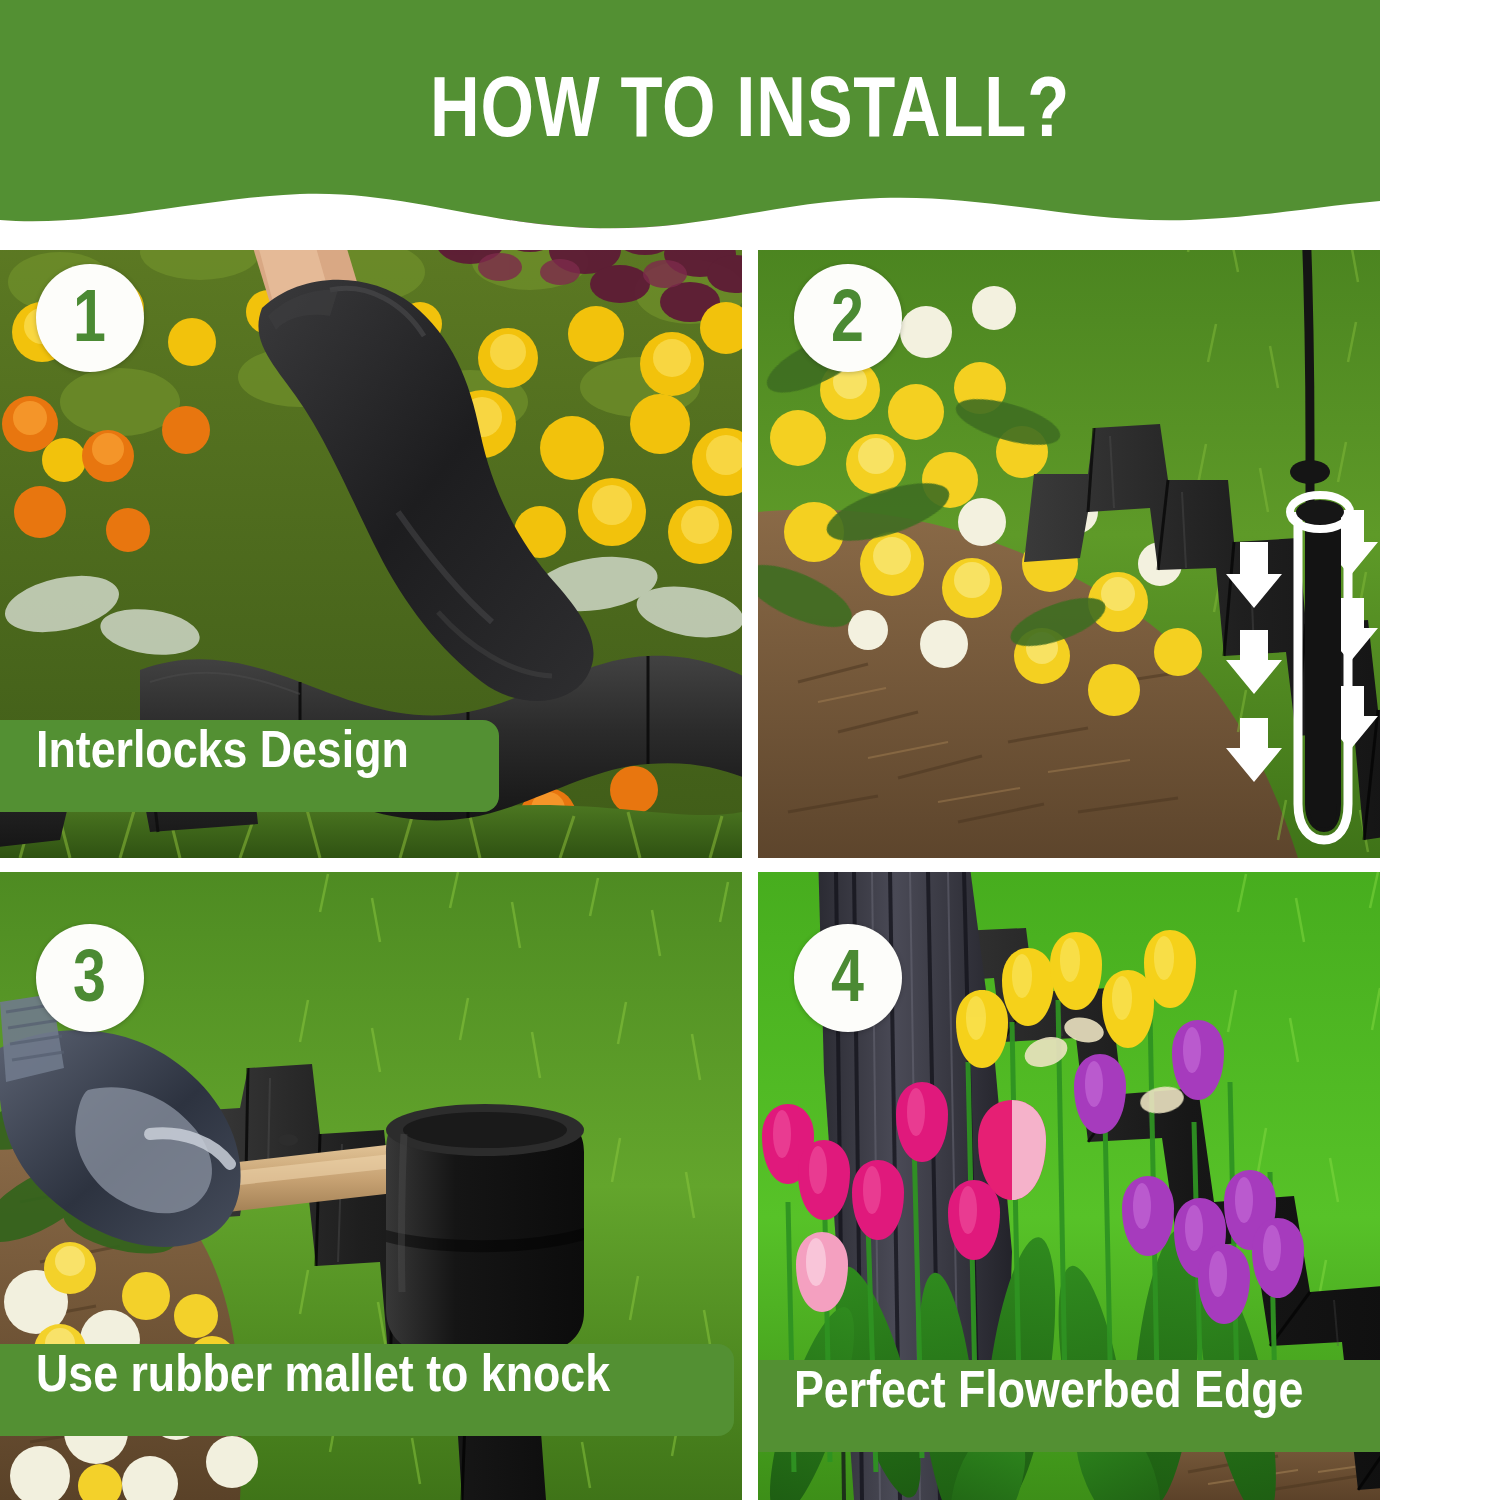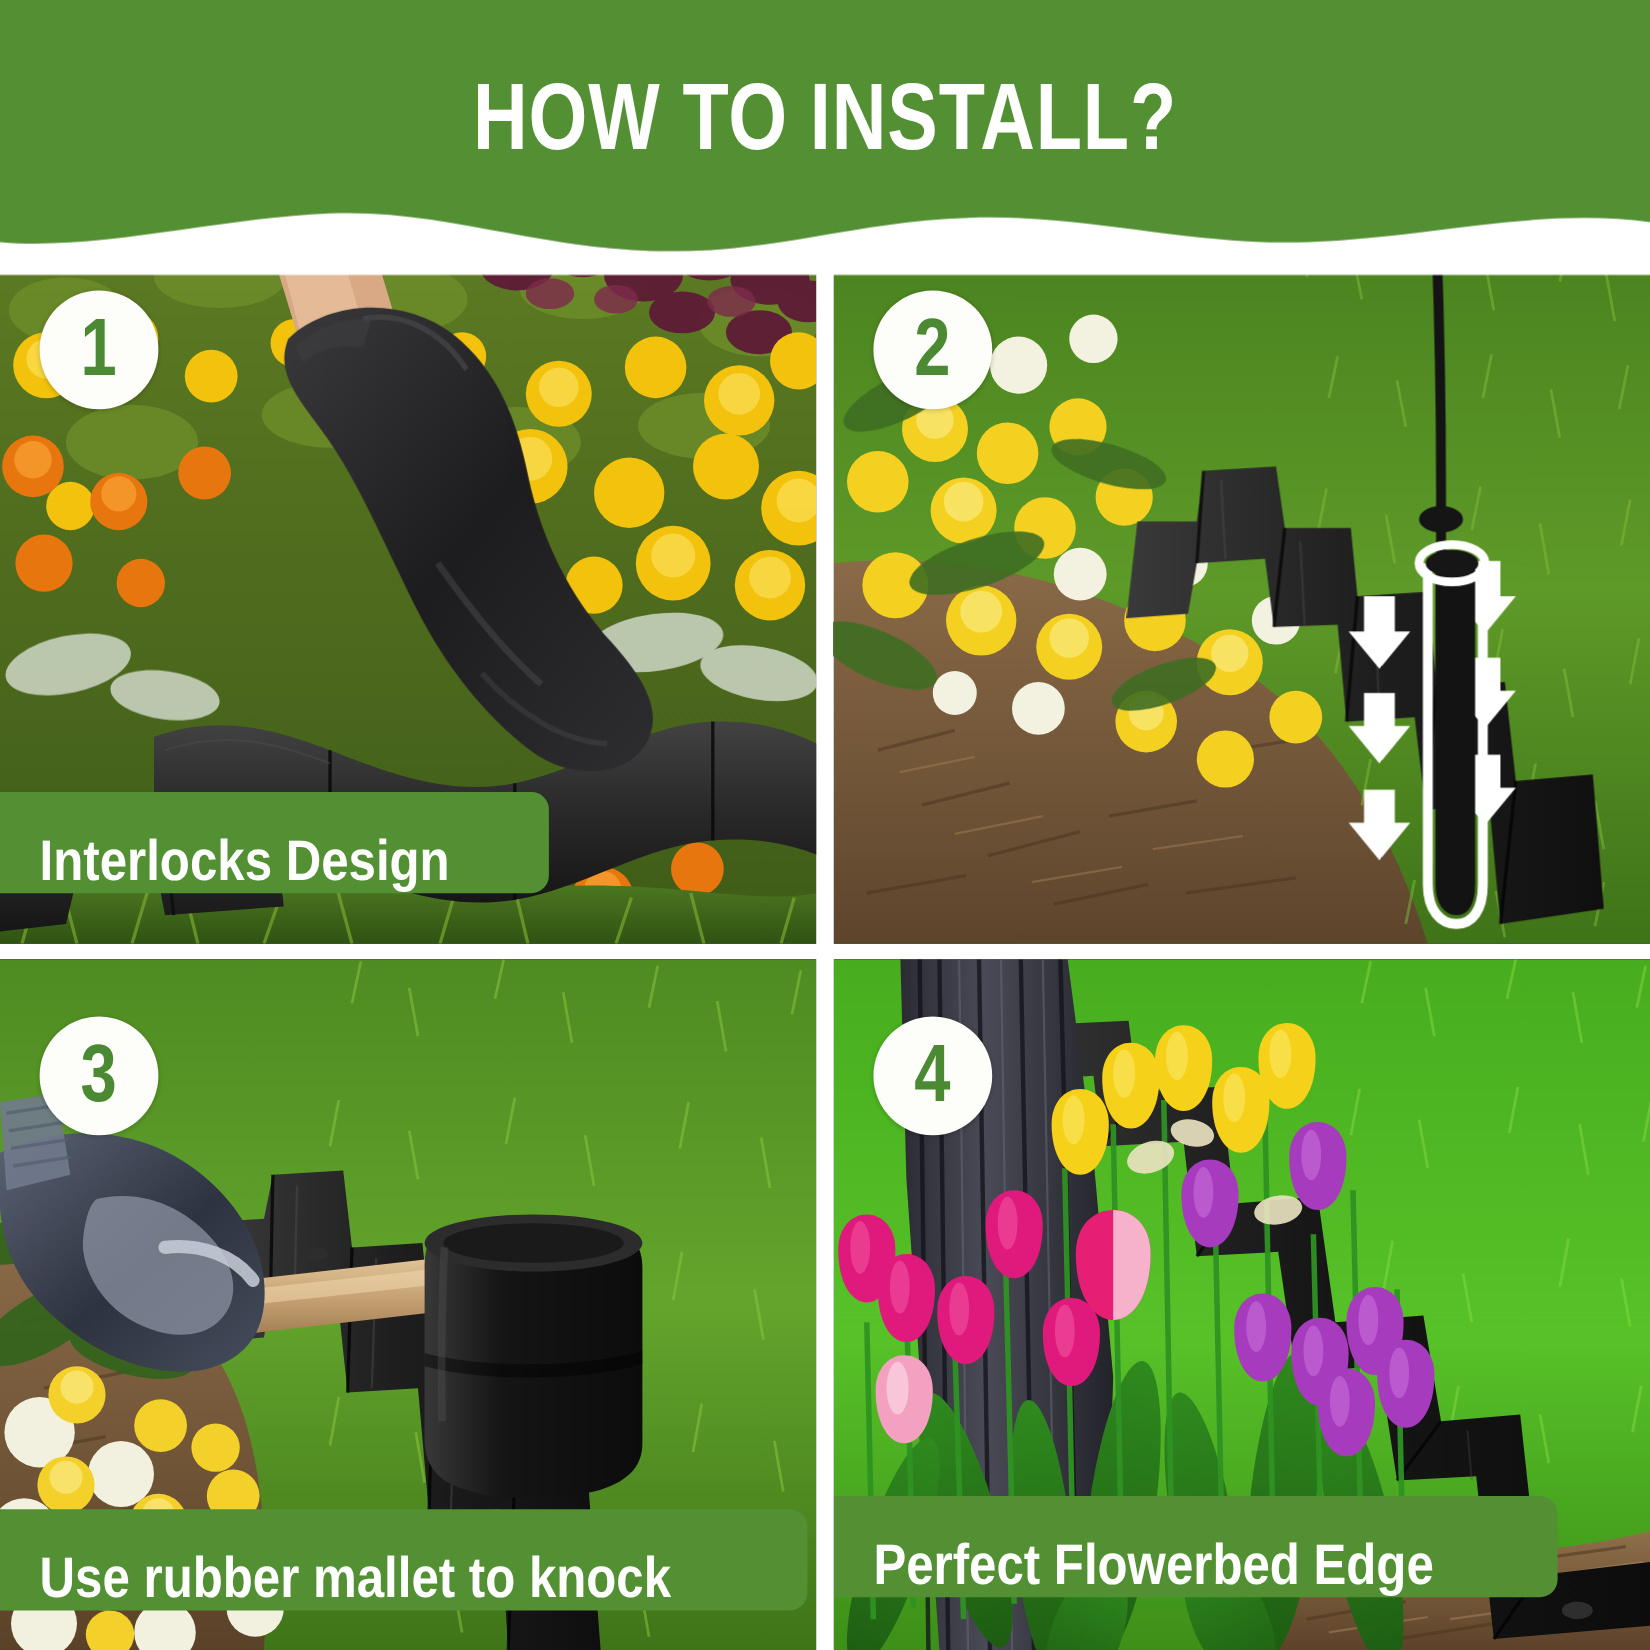--- a/index.html
+++ b/index.html
@@ -1,19 +1,19 @@
 <!DOCTYPE html>
 <html><head>
 <meta charset="utf-8">
 <style>
   html,body{margin:0;padding:0;background:#fff;}
   body{width:1500px;height:1500px;overflow:hidden;
        font-family:"Liberation Sans","DejaVu Sans",sans-serif;}
 
-  #page{position:relative;width:1500px;height:1500px;background:#ffffff;overflow:hidden;}
+  #page{position:relative;width:1380px;height:1500px;background:#ffffff;overflow:hidden;}
 
   
   #header{position:absolute;left:0;top:0;width:1500px;height:218px;
           background:#539033;overflow:hidden;}
   #header-title{position:absolute;left:0;top:58px;width:1500px;text-align:center;
           color:#ffffff;font-size:86px;line-height:96px;font-weight:bold;
           letter-spacing:1px;transform:scaleX(.80);transform-origin:50% 50%;
           white-space:nowrap;}
   #wave{position:absolute;left:0;top:176px;width:1500px;height:74px;z-index:6;
         pointer-events:none;}
@@ -31,26 +31,26 @@
          background:#fdfdfa;display:flex;align-items:center;justify-content:center;
          box-shadow:0 1px 5px rgba(0,0,0,.22);z-index:8;}
   .badge span{color:#4b8a33;font-size:74px;font-weight:bold;line-height:74px;
          transform:scaleX(.80);transform-origin:50% 50%;display:block;
          margin-top:-4px;}
   #p1 .badge,#p3 .badge{left:36px;top:52px;}
   #p2 .badge,#p4 .badge{left:36px;top:52px;}
 
   
   .caption{position:absolute;left:0;background:#539033;
-        border-radius:0 16px 16px 0;display:flex;align-items:flex-end;
+        border-radius:0 16px 16px 0;display:flex;align-items:flex-start;
         z-index:8;height:92px;padding:0 30px 0 36px;box-sizing:border-box;}
   .caption span{color:#ffffff;font-size:52px;font-weight:bold;line-height:58px;
         white-space:nowrap;transform:scaleX(.86);transform-origin:0 50%;display:block;}
   #p1 .caption,#p2 .caption{bottom:46px;}
-  #p3 .caption{bottom:36px;}
+  #p3 .caption{bottom:64px;}
   #p4 .caption{bottom:48px;}
 </style>
 </head>
 <body>
 
 <div id="page">
 
   <div id="header">
     <div id="header-title">HOW TO INSTALL?</div>
   </div>

